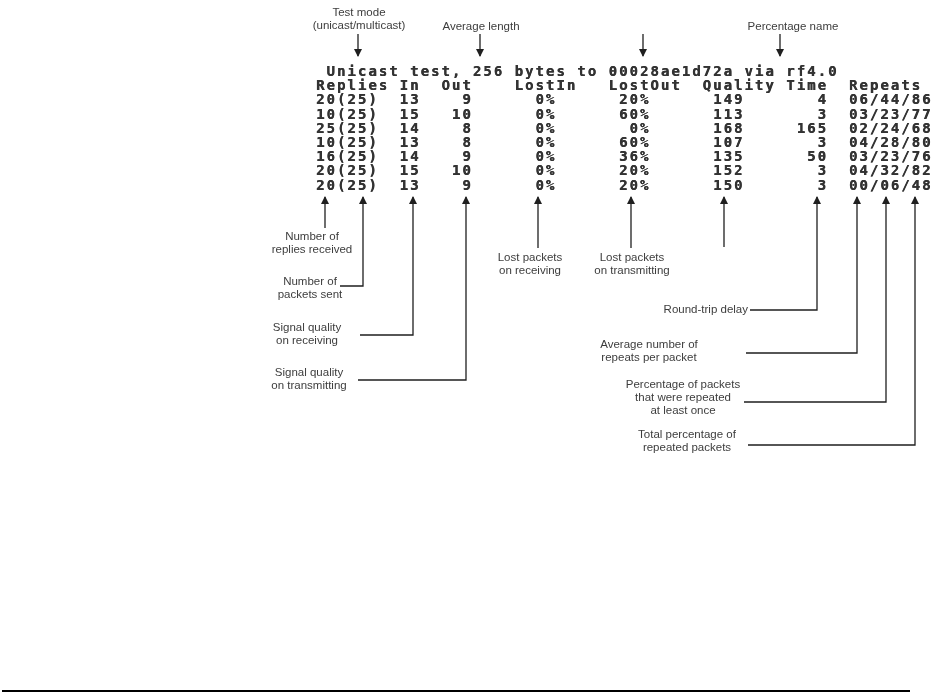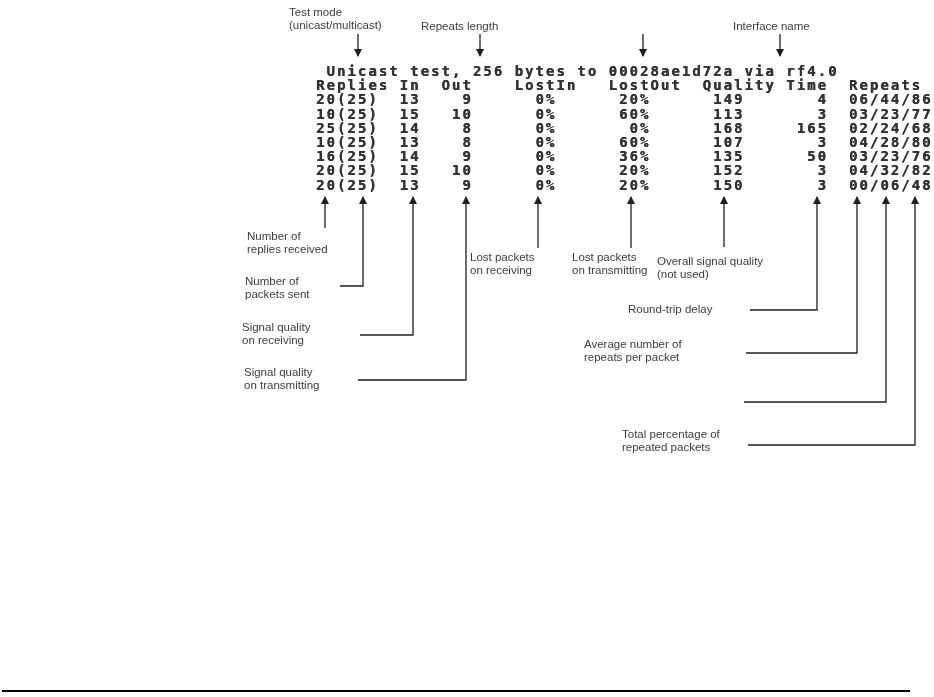--- a/index.html
+++ b/index.html
@@ -4,24 +4,24 @@
 <style>
   html,body{margin:0;padding:0;}
   body{
     width:934px;height:697px;background:#ffffff;position:relative;
     overflow:hidden;font-family:"Liberation Sans",sans-serif;
   }
   .page{position:absolute;inset:0;}
   svg.overlay{position:absolute;left:0;top:0;pointer-events:none;}
   .lbl{
     position:absolute;font-size:11.5px;line-height:13px;color:#3d3d3d;
-    text-align:left;white-space:pre-line;
+    text-align:center;white-space:pre-line;
     font-family:"Liberation Sans",sans-serif;
   }
-  .lbl.right{}
+  .lbl.right{text-align:right;}
   pre.term{
     position:absolute;left:311px;top:59px;margin:5px;padding:0;
     font-family:"DejaVu Sans Mono",monospace;
     font-size:14px;line-height:14.2px;font-weight:bold;
     letter-spacing:2.02px;color:#333;
     text-shadow:0.4px 0 0 currentColor;
     white-space:pre;
   }
   .footer-rule{
     position:absolute;left:2px;top:690px;width:908px;height:2px;background:#000;
@@ -64,39 +64,40 @@
 20(25)  13    9      0%      20%      149       4  06/44/86
 10(25)  15   10      0%      60%      113       3  03/23/77
 25(25)  14    8      0%       0%      168     165  02/24/68
 10(25)  13    8      0%      60%      107       3  04/28/80
 16(25)  14    9      0%      36%      135      50  03/23/76
 20(25)  15   10      0%      20%      152       3  04/32/82
 20(25)  13    9      0%      20%      150       3  00/06/48</pre>
 
   <div class="lbl" style="left:289px;top:6px;width:140px">Test mode
 (unicast/multicast)</div>
-  <div class="lbl" style="left:421px;top:20px;width:120px">Repeats length</div>
-  <div class="lbl" style="left:733px;top:20px;width:120px">Interface name</div>
+  <div class="lbl" style="left:421px;top:20px;width:120px">Average length</div>
+  <div class="lbl" style="left:733px;top:20px;width:120px">Percentage name</div>
 
   <div class="lbl" style="left:247px;top:230px;width:130px">Number of
 replies received</div>
   <div class="lbl" style="left:245px;top:275px;width:130px">Number of
 packets sent</div>
   <div class="lbl" style="left:242px;top:321px;width:130px">Signal quality
 on receiving</div>
   <div class="lbl" style="left:244px;top:366px;width:130px">Signal quality
 on transmitting</div>
 
   <div class="lbl" style="left:470px;top:251px;width:120px">Lost packets
 on receiving</div>
   <div class="lbl" style="left:572px;top:251px;width:120px">Lost packets
 on transmitting</div>
-  <div class="lbl" style="left:657px;top:255px;width:150px">Overall signal quality
-(not used)</div>
   <div class="lbl right" style="left:628px;top:303px;width:120px">Round-trip delay</div>
 
   <div class="lbl" style="left:584px;top:338px;width:130px">Average number of
 repeats per packet</div>
+  <div class="lbl" style="left:618px;top:378px;width:130px">Percentage of packets
+that were repeated
+at least once</div>
   <div class="lbl" style="left:622px;top:428px;width:130px">Total percentage of
 repeated packets</div>
 
   <div class="footer-rule"></div>
 </div>
 
 </body></html>

